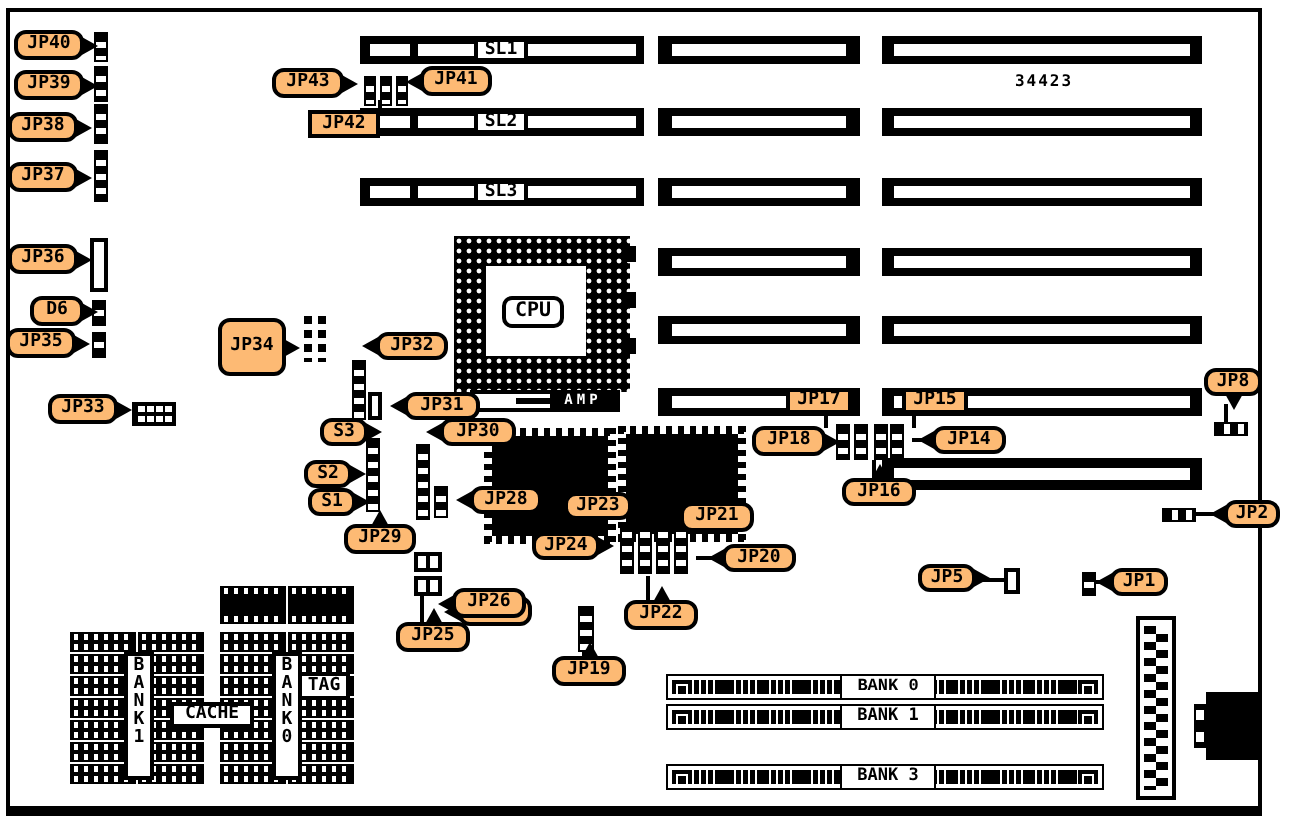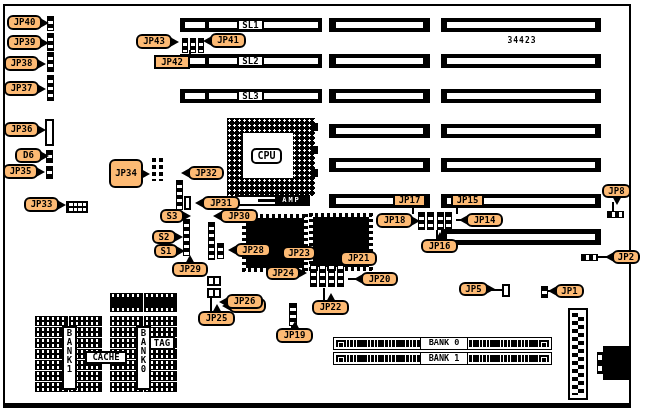--- a/index.html
+++ b/index.html
@@ -254,20 +254,26 @@
       <div class="sbar" style="inset: 2px 12px; width: auto; height: auto;"></div>
       <div class="latch" style="width: 10px; left: 2px; top: 2px; bottom: 2px; height: auto;"></div>
       <div class="latch" style="width: 10px; inset: 2px 2px 2px auto; height: auto;"></div>
       <div class="slabel" style="left: 86px; top: -1px; width: 48px; height: 13px;">BANK 0</div>
     </div>
     <div class="simm" style="left: 333px; top: 352px; width: 219px; height: 13px;">
       <div class="sbar" style="inset: 2px 12px; width: auto; height: auto;"></div>
       <div class="latch" style="width: 10px; left: 2px; top: 2px; bottom: 2px; height: auto;"></div>
       <div class="latch" style="width: 10px; inset: 2px 2px 2px auto; height: auto;"></div>
       <div class="slabel" style="left: 86px; top: -1px; width: 48px; height: 13px;">BANK 1</div>
+    </div>
+    <div class="simm" style="left: 333px; top: 382px; width: 219px; height: 13px;">
+      <div class="sbar" style="inset: 2px 12px; width: auto; height: auto;"></div>
+      <div class="latch" style="width: 10px; left: 2px; top: 2px; bottom: 2px; height: auto;"></div>
+      <div class="latch" style="width: 10px; inset: 2px 2px 2px auto; height: auto;"></div>
+      <div class="slabel" style="left: 86px; top: -1px; width: 48px; height: 13px;">BANK 3</div>
     </div>
     <div class="callout rounded t-right" style="left: 7px; top: 15px; width: 35px; height: 15px;">JP40</div>
     <div class="callout rounded t-right" style="left: 7px; top: 35px; width: 35px; height: 15px;">JP39</div>
     <div class="callout rounded t-right" style="left: 4px; top: 56px; width: 35px; height: 15px;">JP38</div>
     <div class="callout rounded t-right" style="left: 4px; top: 81px; width: 35px; height: 15px;">JP37</div>
     <div class="callout rounded t-right" style="left: 4px; top: 122px; width: 35px; height: 15px;">JP36</div>
     <div class="callout rounded t-right" style="left: 15px; top: 148px; width: 27px; height: 15px;">D6</div>
     <div class="callout rounded t-right" style="left: 3px; top: 164px; width: 35px; height: 15px;">JP35</div>
     <div class="callout rounded t-right" style="left: 24px; top: 197px; width: 35px; height: 15px;">JP33</div>
     <div class="callout rounded t-right" style="left: 109px; top: 159px; width: 34px; height: 29px;">JP34</div>

